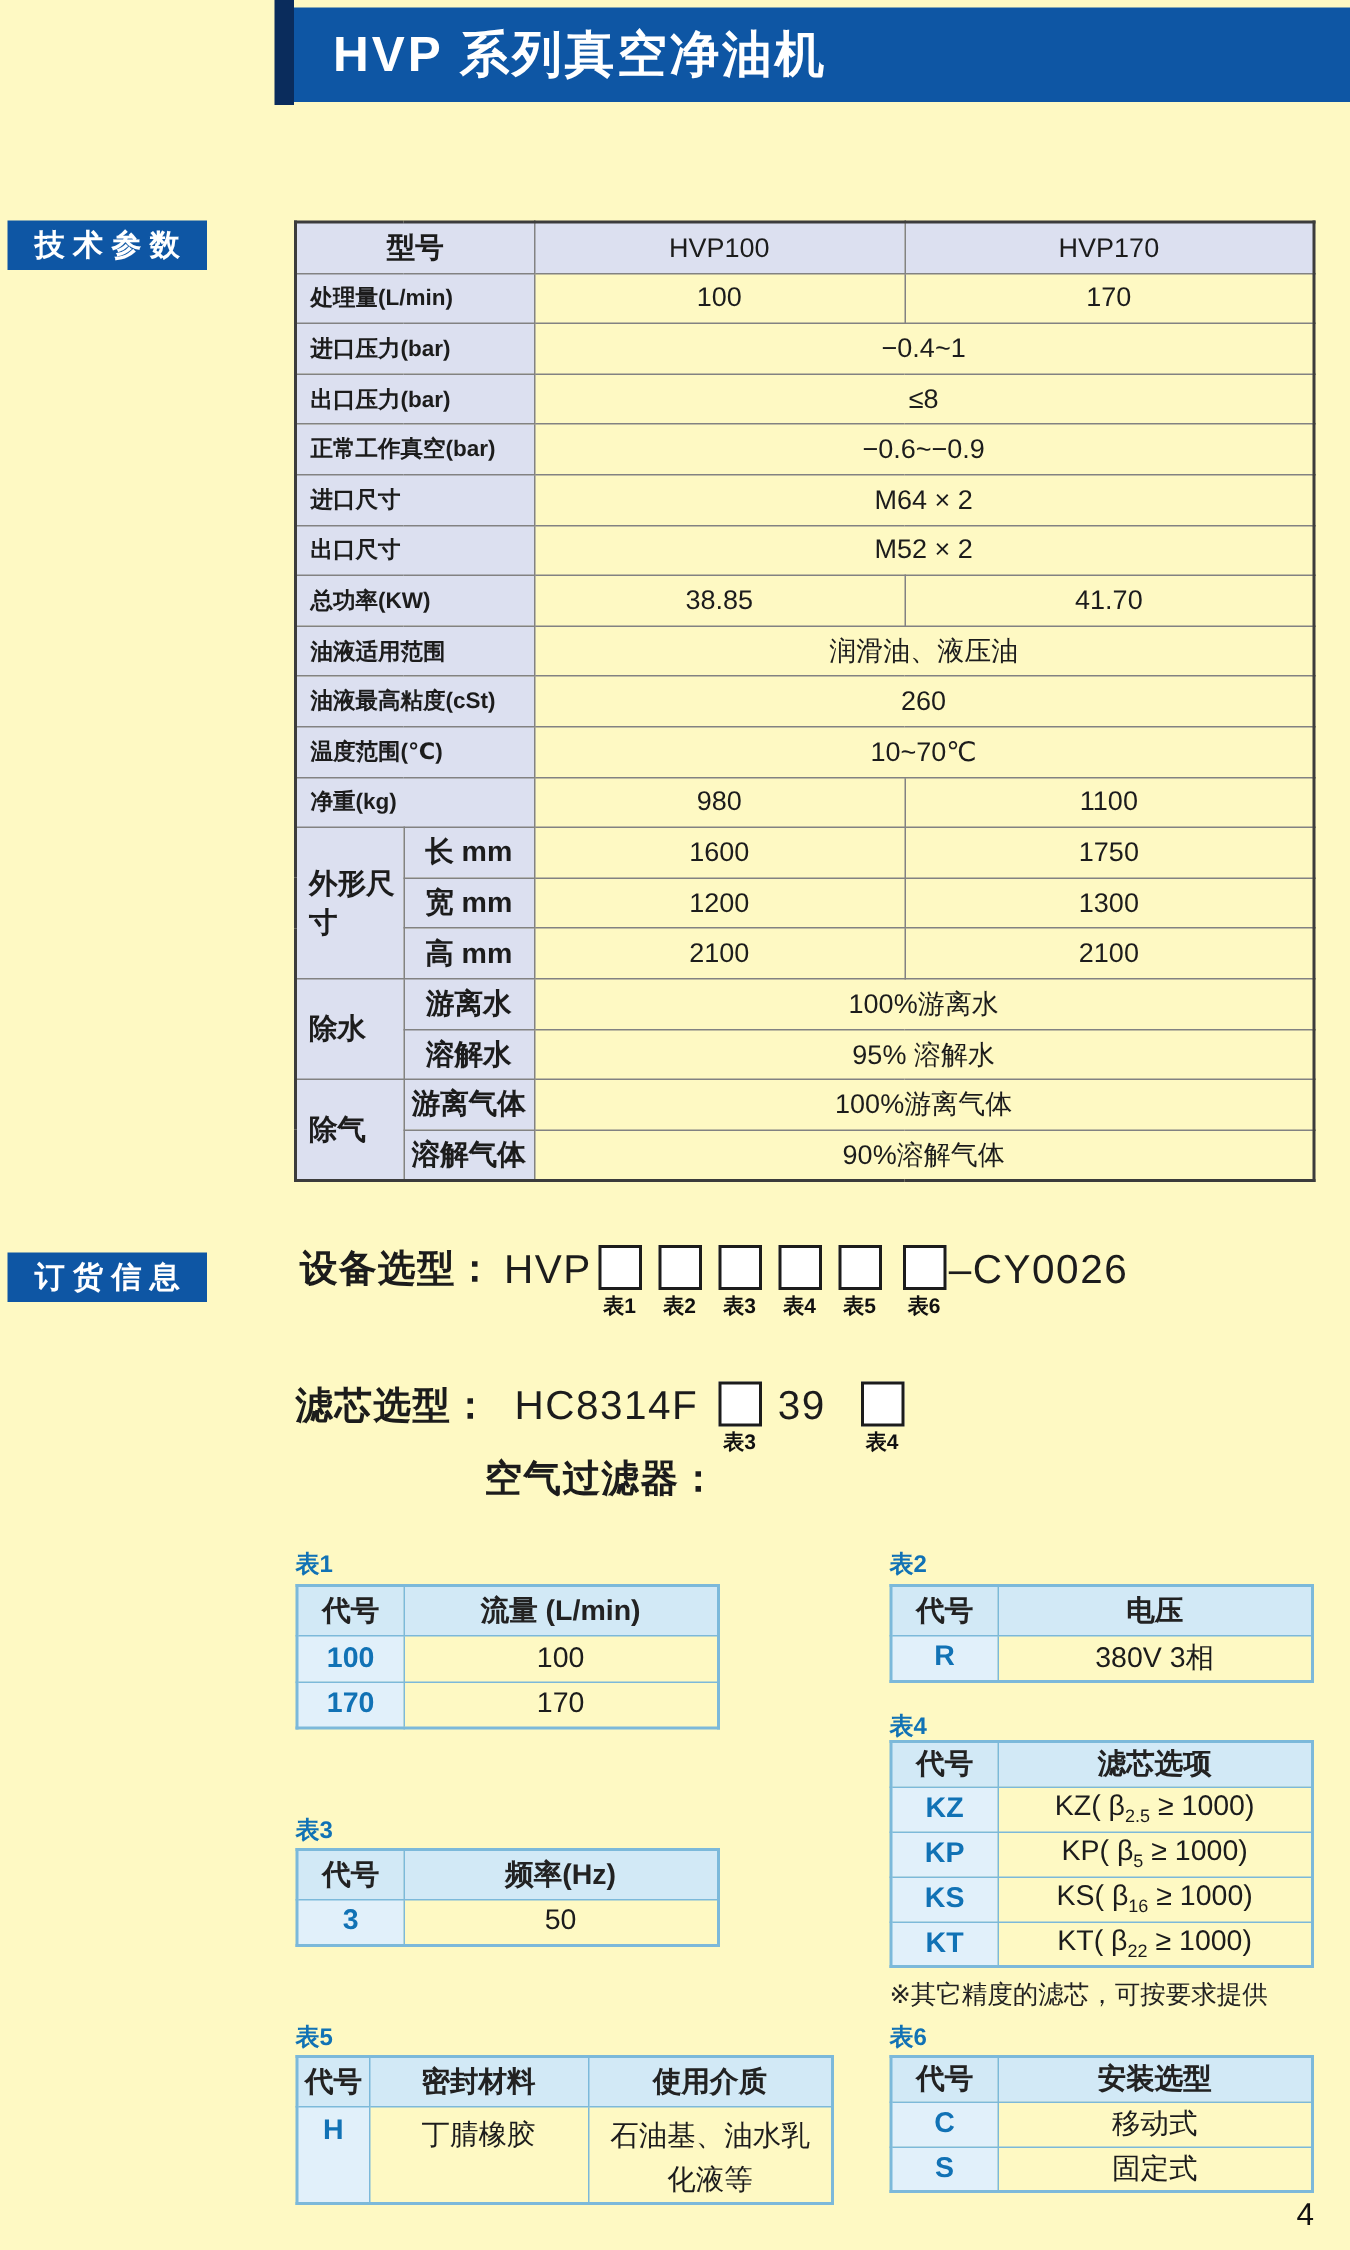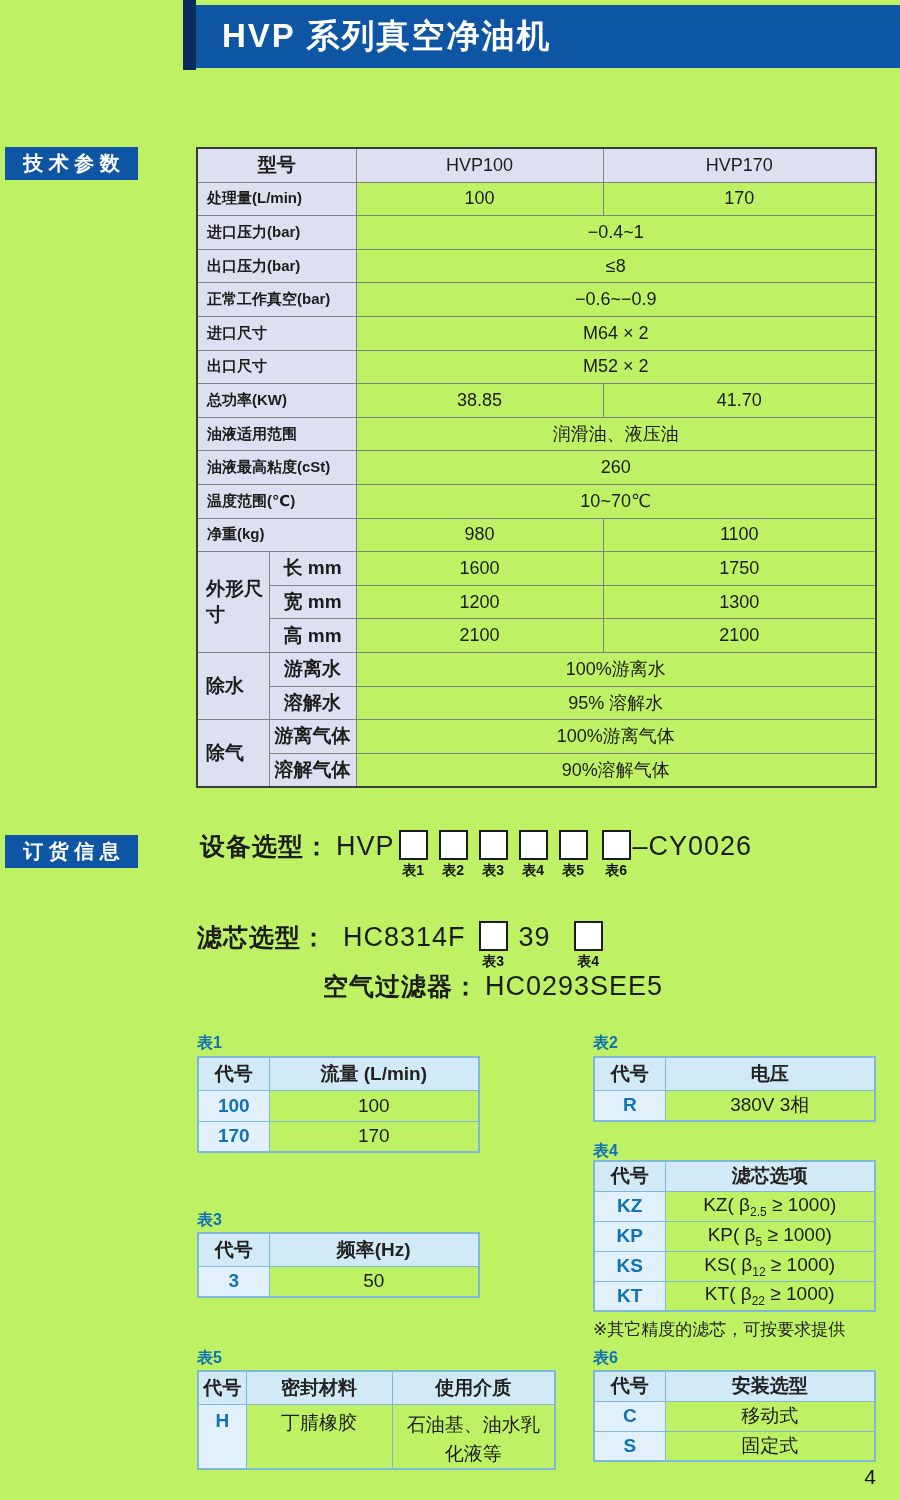--- a/index.html
+++ b/index.html
@@ -1,16 +1,16 @@
 <!DOCTYPE html>
 <html><head>
 <meta charset="utf-8">
 <style>
   html,body{margin:0;padding:0;background:#fff;}
-  .page{position:relative;width:900px;height:1500px;background:#bef264;overflow:hidden;
+  .page{position:relative;width:900px;height:1500px;background:#fef9c3;overflow:hidden;
         font-family:"Liberation Sans","DejaVu Sans",sans-serif;color:#1c1c1c;}
 
   
   .hdr-strip{position:absolute;left:183px;top:0;width:13px;height:70px;background:#0a2c5c;}
   .hdr-bar{position:absolute;left:196px;top:5px;width:704px;height:63px;background:#0e56a4;
            color:#fff;display:flex;align-items:center;padding-left:26px;box-sizing:border-box;
            font-size:33px;font-weight:bold;letter-spacing:2px;}
 
   
   .sec-label{position:absolute;left:5px;width:133px;height:33px;background:#0e56a4;color:#fff;
@@ -196,21 +196,20 @@
     </span>
     <span class="code" style="margin-left:11px;">39</span>
     <span class="boxcol" style="margin-left:23px;">
       <span class="bx"></span>
       <span class="rf">表4</span>
     </span>
   </div>
 
   <div class="oline" style="left:323px;top:970px;">
     <span class="lab">空气过滤器：</span>
-    <span class="code" style="margin-left:6px;">HC0293SEE5</span>
   </div>
 
   <div class="st-title" style="left:197px;top:1033px;">表1</div>
   <table class="st" style="left:197px;top:1056px;width:281px;">
     <colgroup>
         <col style="width:71px">
         <col style="width:210px">
       </colgroup>
     <tbody>
         <tr style="height:33px;">
@@ -260,21 +259,21 @@
     <tr style="height:30px;">
       <td class="cd">KZ</td>
       <td><span>KZ( β</span><sub>2.5</sub><span> ≥ 1000)</span></td>
     </tr>
     <tr style="height:30px;">
       <td class="cd">KP</td>
       <td><span>KP( β</span><sub>5</sub><span> ≥ 1000)</span></td>
     </tr>
     <tr style="height:30px;">
       <td class="cd">KS</td>
-      <td><span>KS( β</span><sub>12</sub><span> ≥ 1000)</span></td>
+      <td><span>KS( β</span><sub>16</sub><span> ≥ 1000)</span></td>
     </tr>
     <tr style="height:30px;">
       <td class="cd">KT</td>
       <td><span>KT( β</span><sub>22</sub><span> ≥ 1000)</span></td>
     </tr>
   </tbody>
     </table>
   <div class="note" style="left:593px;top:1318px;">※其它精度的滤芯，可按要求提供</div>
 
   <div class="st-title" style="left:197px;top:1210px;">表3</div>

